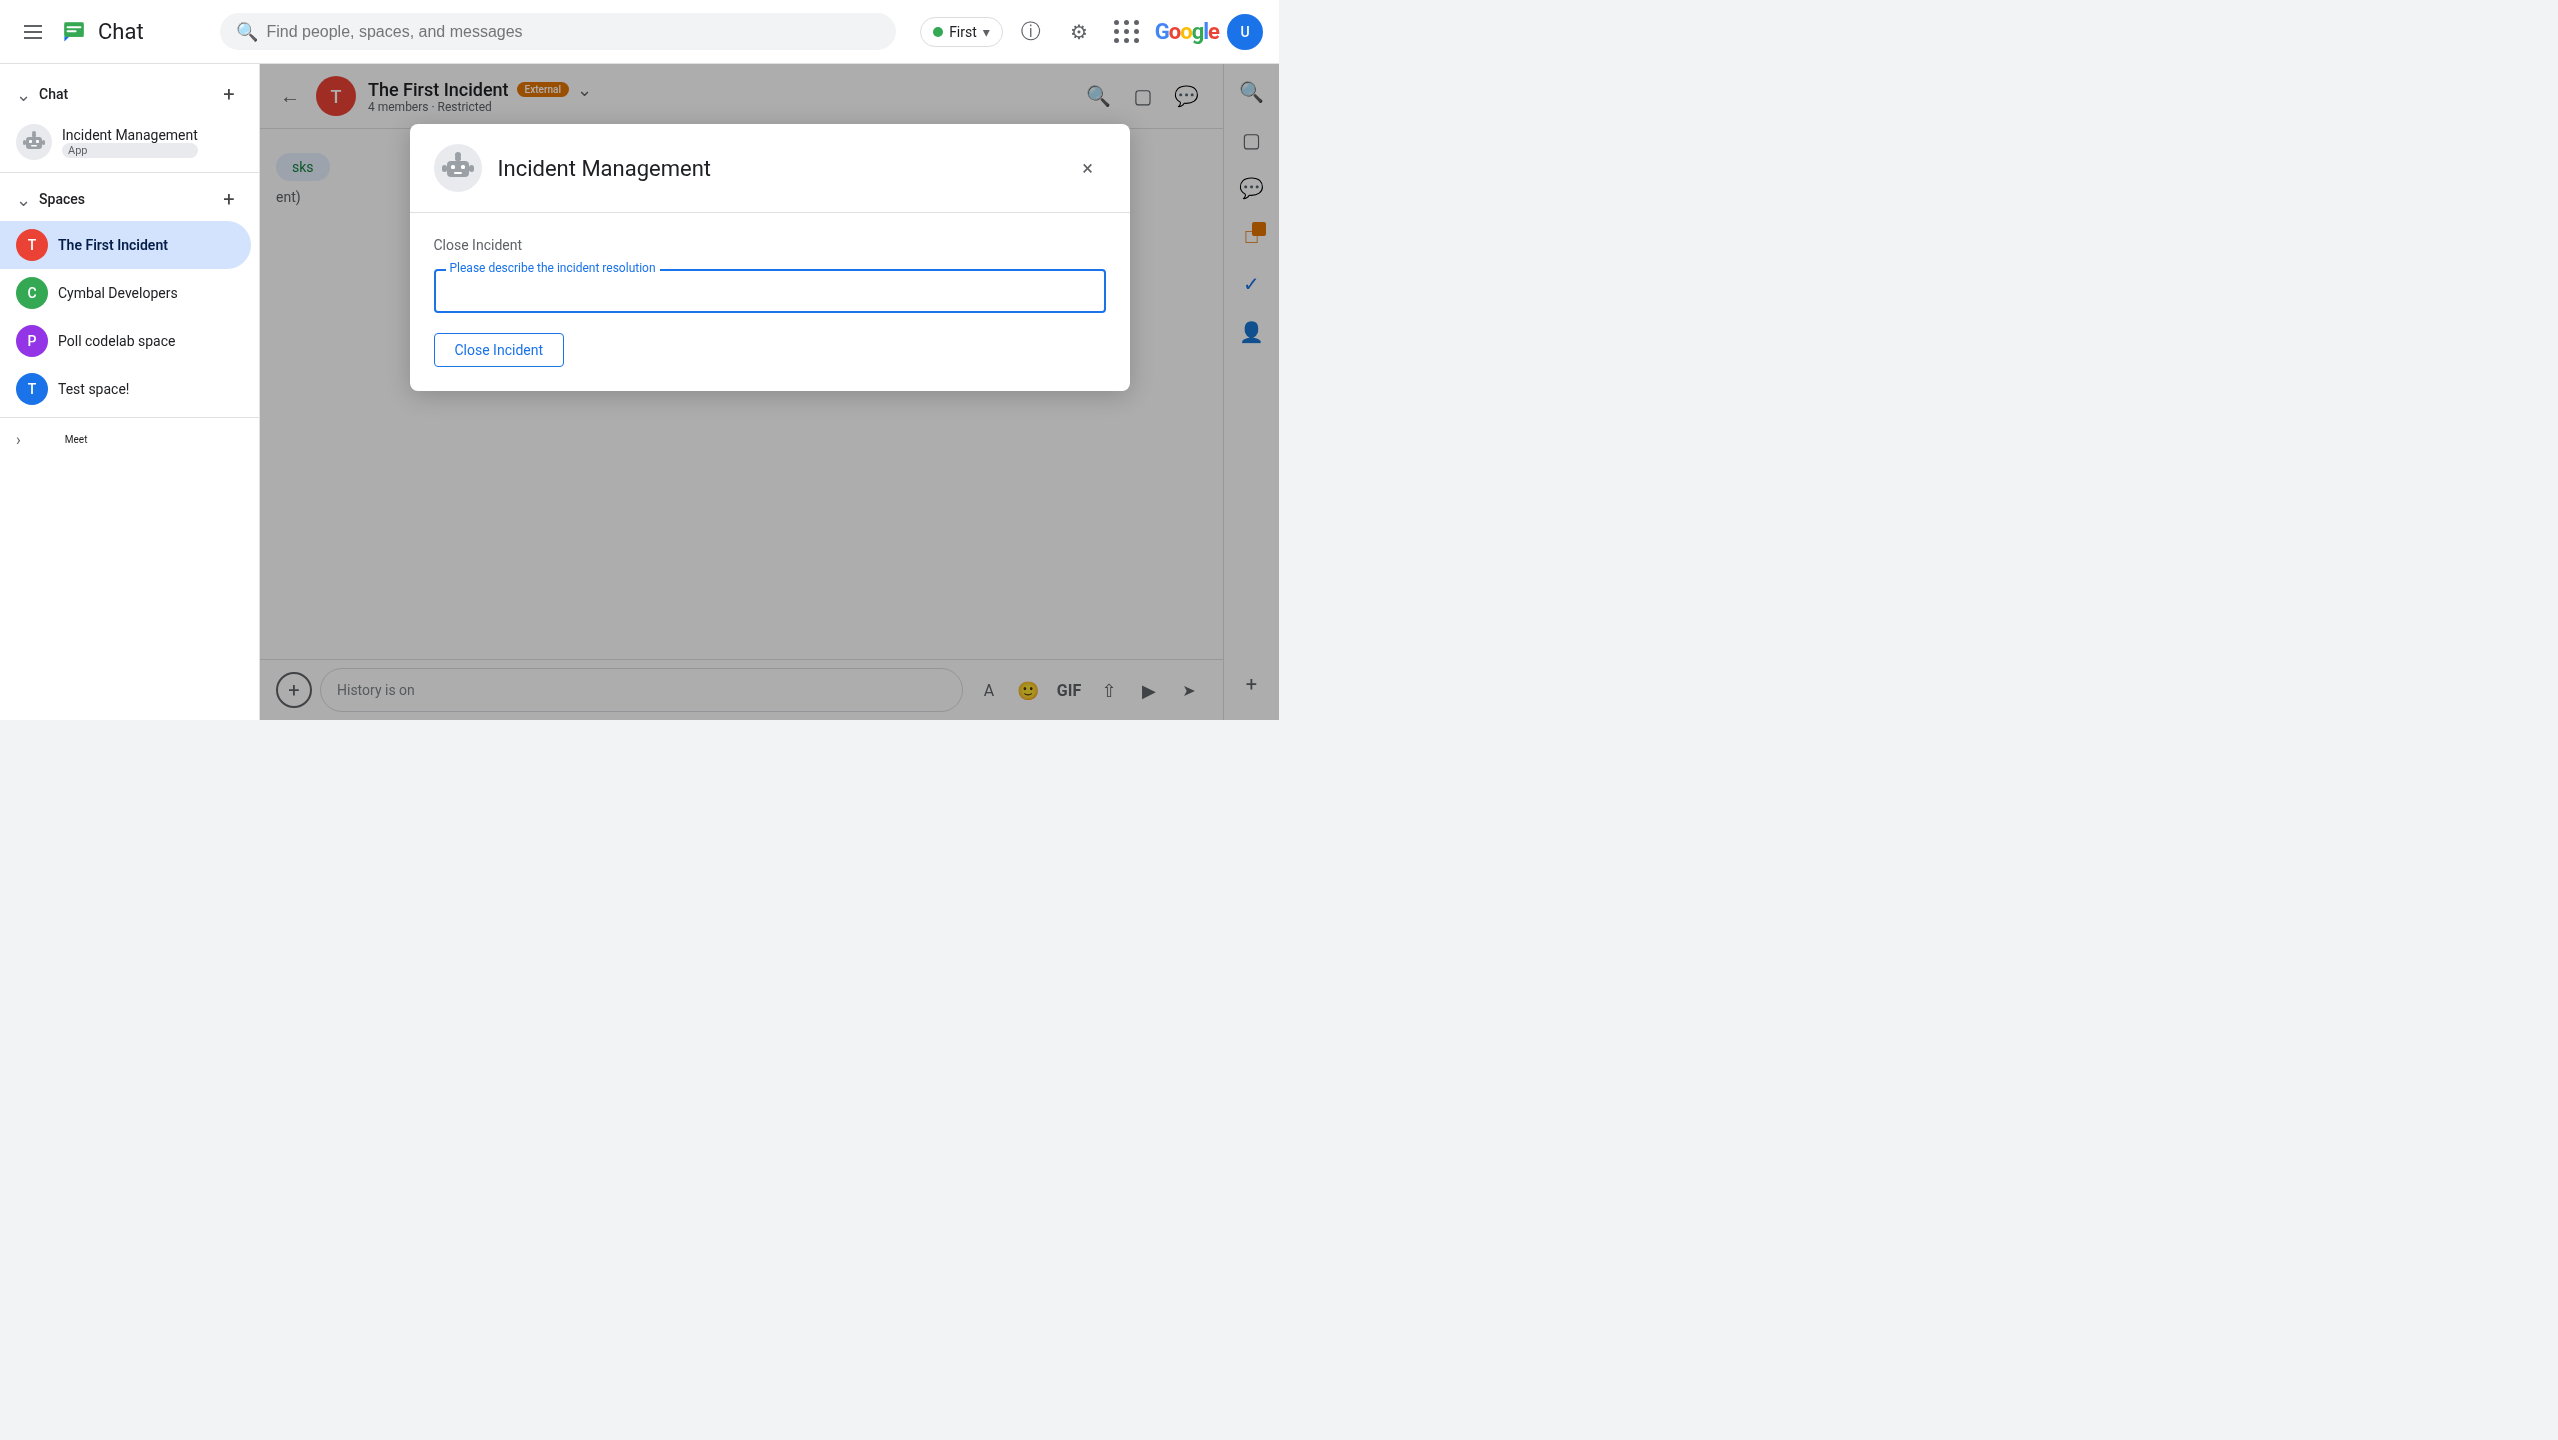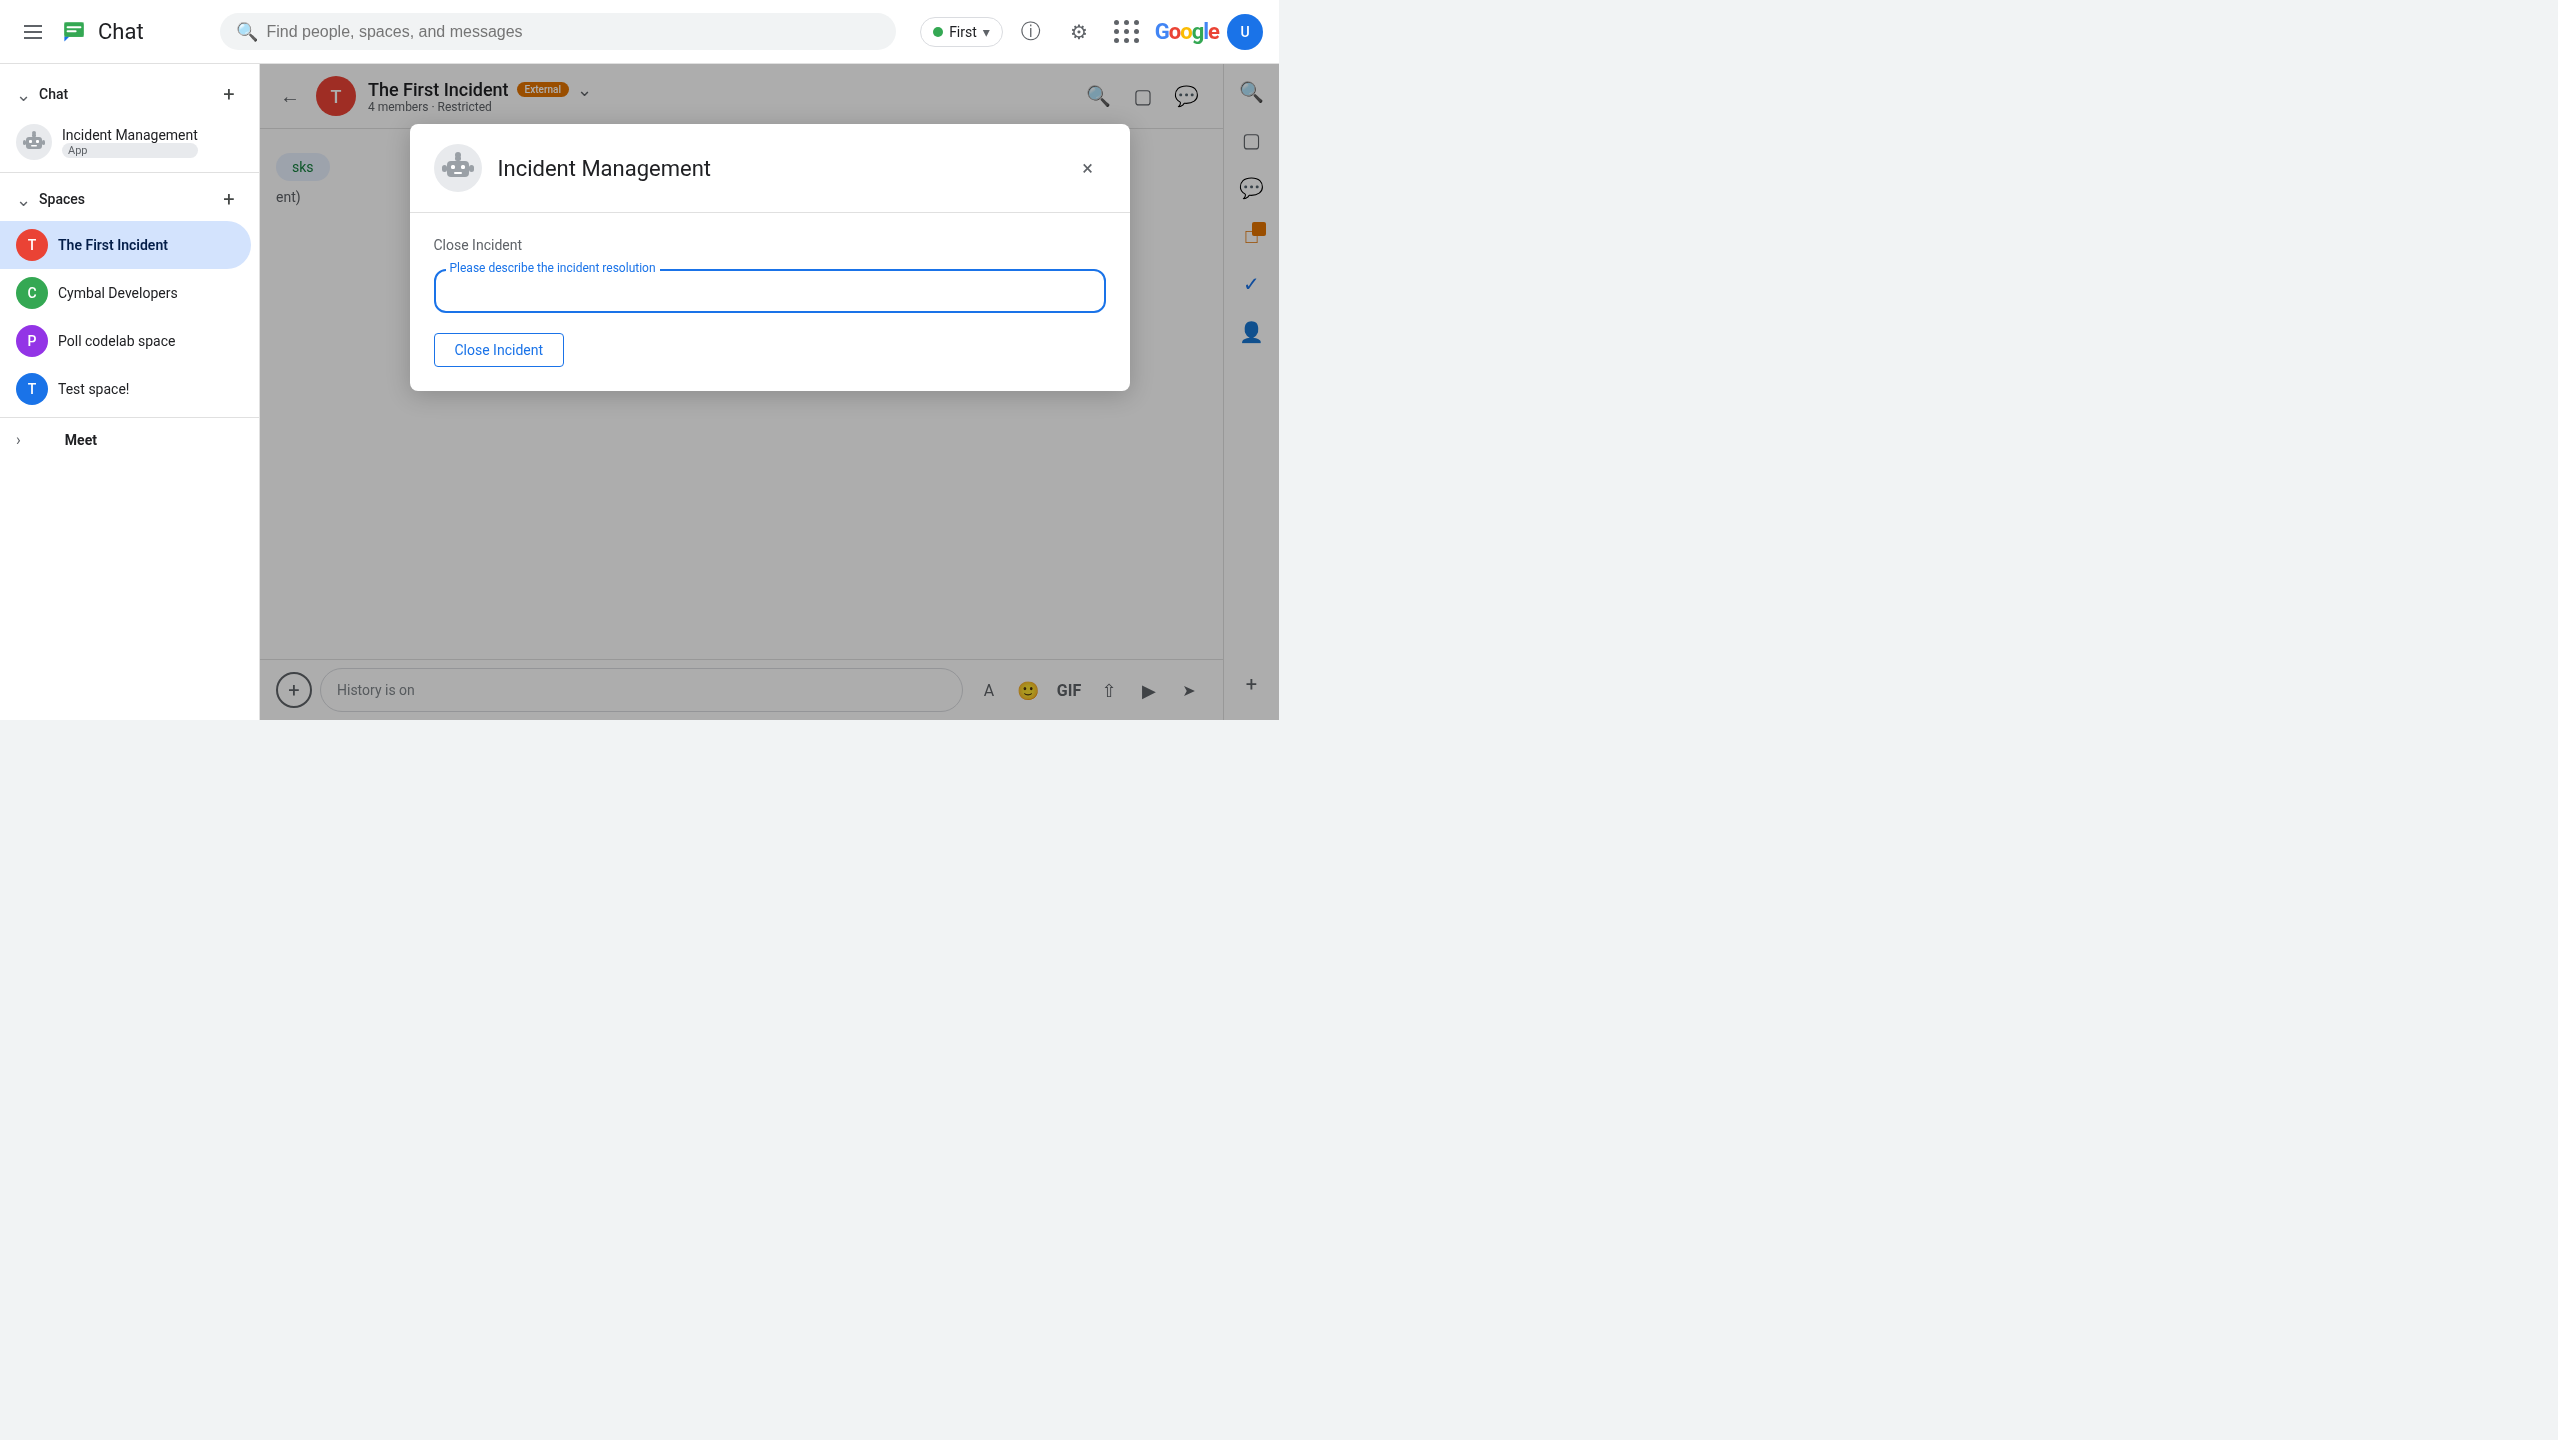--- a/index.html
+++ b/index.html
@@ -254,22 +254,22 @@
       color: #5f6368;
     }
     .meet-section {
       display: flex;
       align-items: center;
       gap: 8px;
       padding: 8px 16px;
       cursor: pointer;
     }
     .meet-section-title {
-      font-size: 14px;
-      font-weight: 700;
+      font-size: 10px;
+      font-weight: 400;
       color: #202124;
       padding-left: 36px;
     }
 
     
     .content-area {
       flex: 1;
       display: flex;
       position: relative;
       background: #f1f3f4;
@@ -483,21 +483,21 @@
       flex: 1;
     }
     .close-incident-label {
       font-size: 14px;
       color: #5f6368;
       margin-bottom: 16px;
     }
     .textarea-wrapper {
       position: relative;
       border: 2px solid #1a73e8;
-      border-radius: 12px;
+      border-radius: 4px;
       padding: 20px 14px;
       background: #fff;
     }
     .textarea-label {
       position: absolute;
       top: -10px;
       left: 10px;
       background: #fff;
       padding: 0 4px;
       font-size: 12px;

